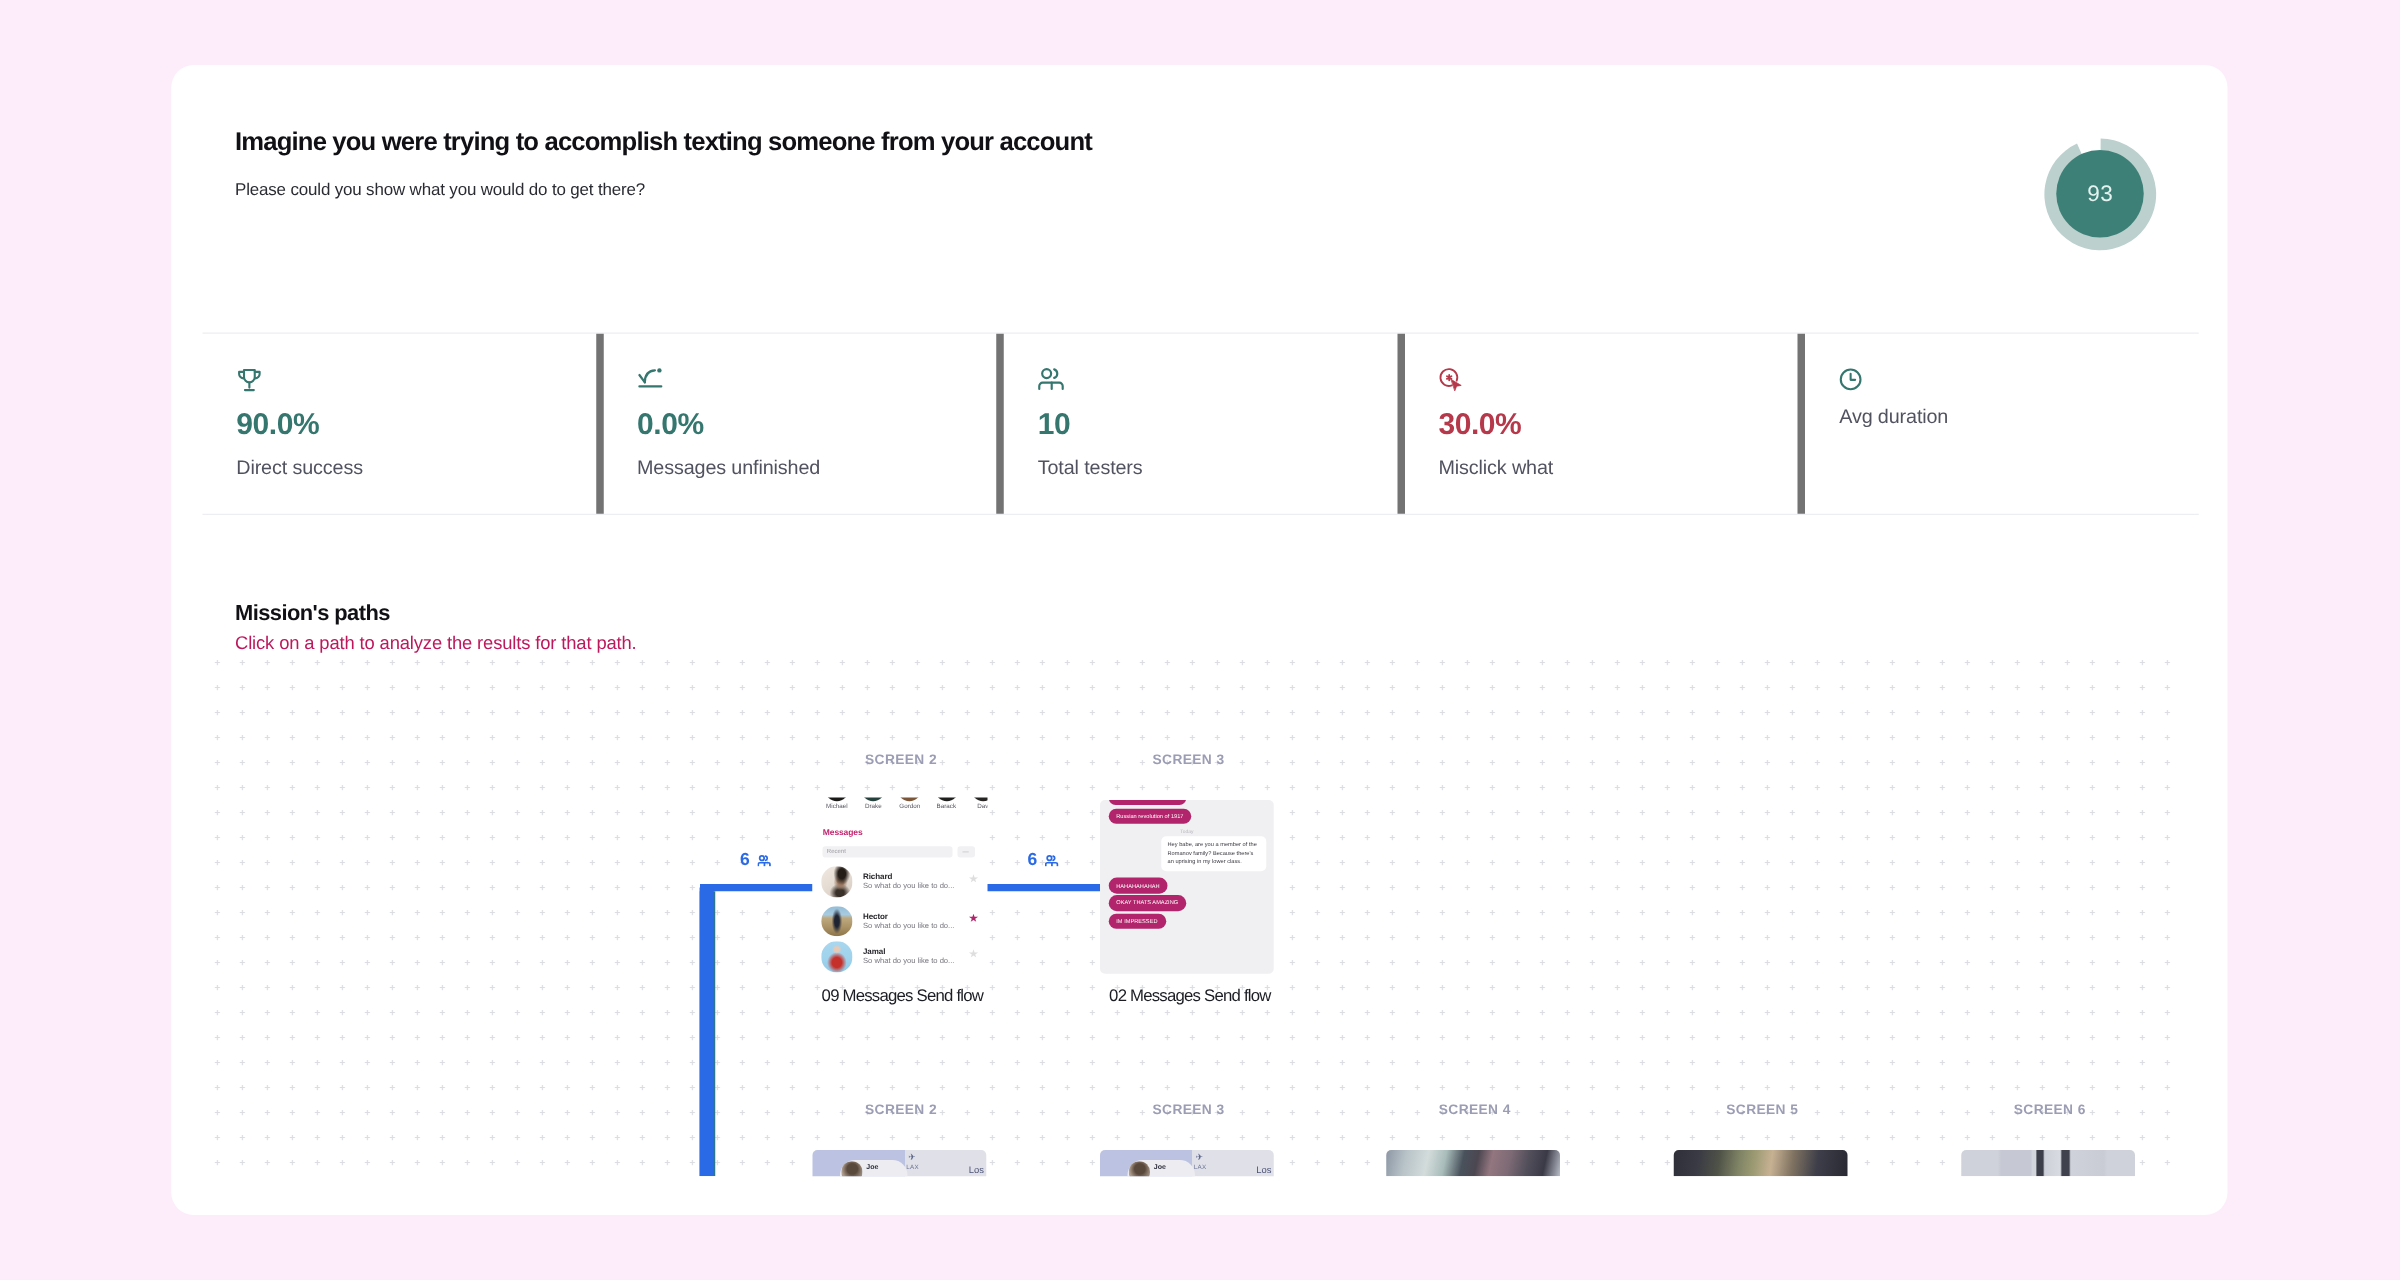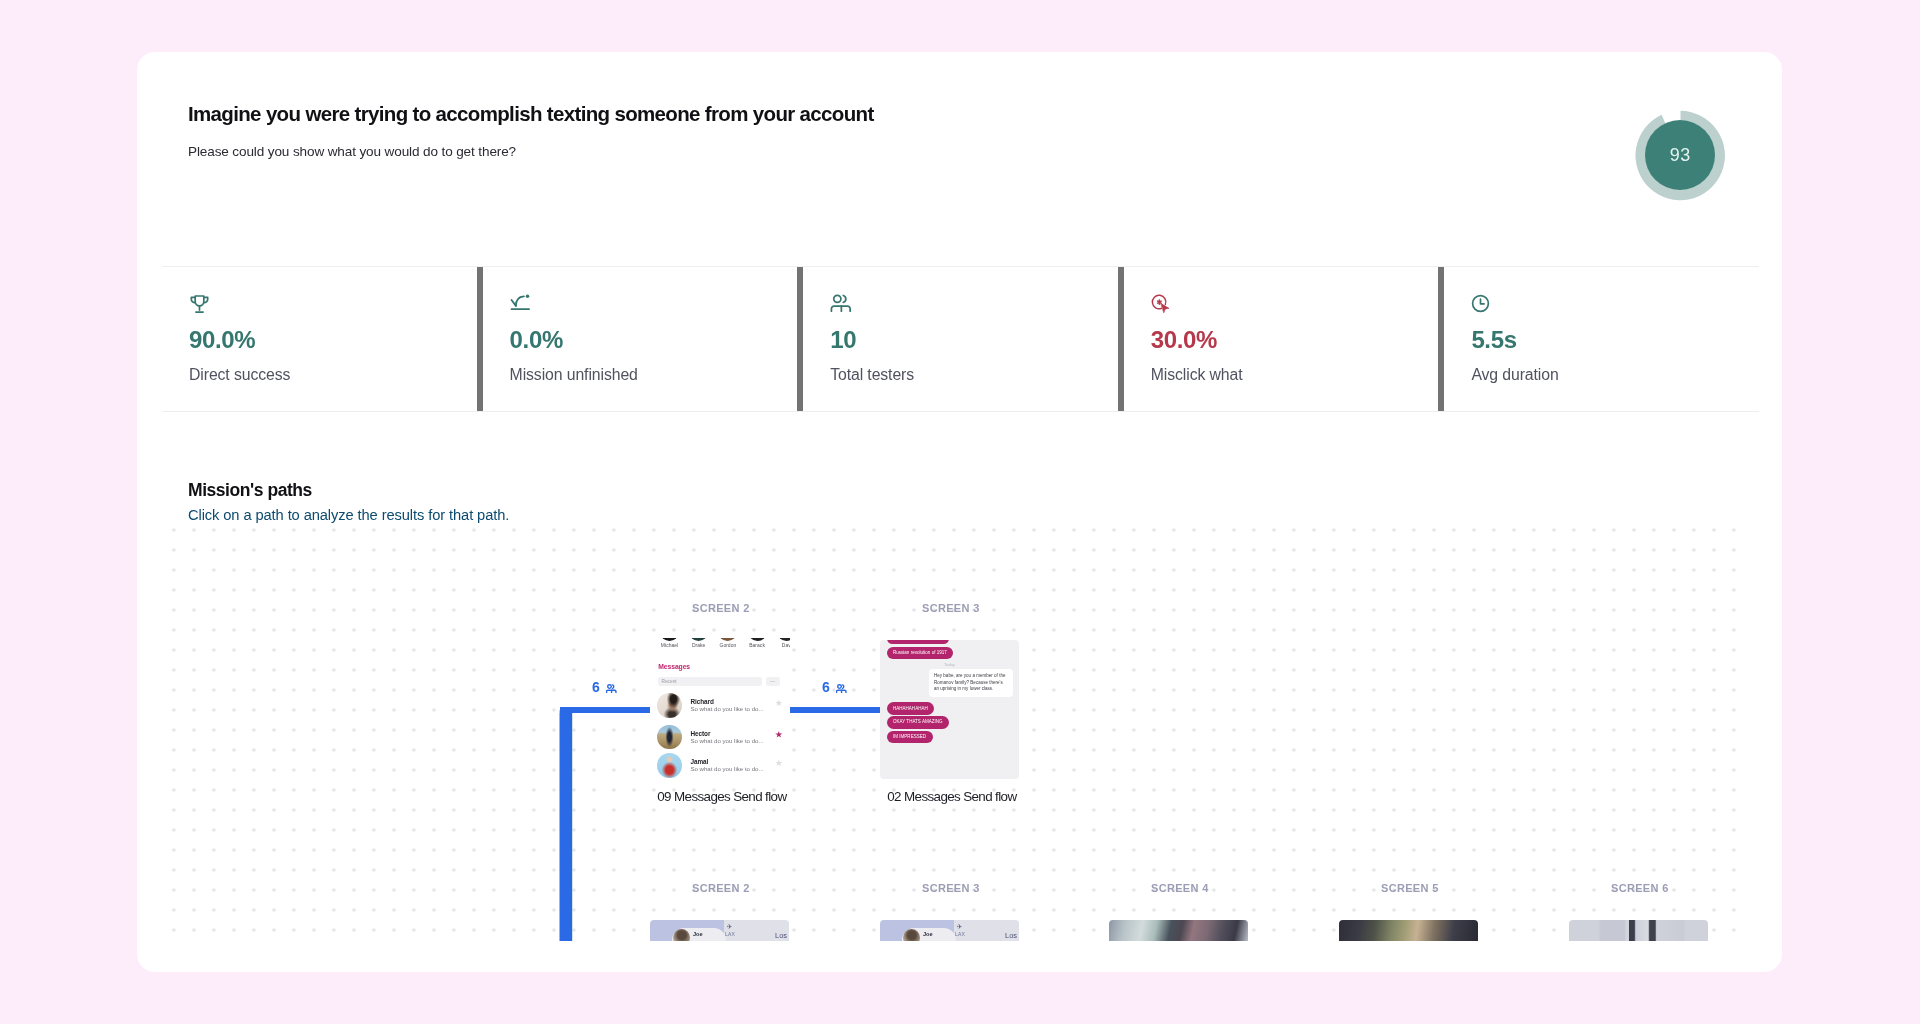--- a/index.html
+++ b/index.html
@@ -38,21 +38,21 @@
   .stat:first-child .pad { padding-left:27px; }
   .stat .ic { height:18px; }
   .stat .ic svg { display:block; }
   .stat .val { font-size:24px; font-weight:700; margin-top:14px; letter-spacing:-0.35px; color:#35766e; line-height:27px;}
   .stat .val.red { color:#b5394a; }
   .stat .lbl { font-size:15.8px; color:#50525f; margin-top:12px; letter-spacing:-0.1px; line-height:20px;}
 
   
   .paths-hd { position:absolute; left:51px; top:392px;margin-top:36px; }
   .paths-hd h2 { font-size:17.5px; font-weight:700; color:#111115; letter-spacing:-0.45px;}
-  .paths-hd .d { font-size:14.7px; color:#0c4a6e; margin-top:6px; letter-spacing:-0.1px;}
+  .paths-hd .d { font-size:14.7px; color:#be185d; margin-top:6px; letter-spacing:-0.1px;}
 
   
   .canvas { position:absolute; left:0px; top:401px; width:1645px; height:488px; overflow:hidden; }
   .canvas .grid, .canvas .edges { position:absolute; left:0; top:0; }
 
   
   .scr-label { position:absolute; font-size:11px; font-weight:700; color:#9b9db4;
                letter-spacing:0.32px; white-space:nowrap; }
   .node-label { position:absolute; font-size:13.4px; color:#1c1d24; white-space:nowrap; letter-spacing:-0.62px;}
 
@@ -200,21 +200,21 @@
         <div class="pad">
       <div class="ic">
         <svg width="21.5" height="18" viewBox="0 0 20 17" fill="none" stroke="#35766e" stroke-width="1.7" stroke-linecap="round" stroke-linejoin="round">
           <path d="M1.3 5.7 5.4 11.2"></path>
           <path d="M5.4 11.2C5.4 5.3 8.3 2.5 13 2.2"></path>
           <circle cx="16.4" cy="2.2" r="1.65" fill="#35766e" stroke="none"></circle>
           <path d="M1.3 14.3h16.5"></path>
         </svg>
       </div>
       <div class="val">0.0%</div>
-      <div class="lbl">Mission unfinished</div>
+      <div class="lbl">Messages unfinished</div>
     </div>
       </div>
 
     <div class="stat">
         <div class="pad">
       <div class="ic">
         <svg width="22.5" height="18.5" viewBox="0 0 19 16" fill="none" stroke="#35766e" stroke-width="1.5" stroke-linecap="round" stroke-linejoin="round">
           <circle cx="6.1" cy="4.2" r="3.1"></circle>
           <path d="M11.3 1.3a3.1 3.1 0 0 1 0 5.9"></path>
           <path d="M1 14.9v-2.1a2.3 2.3 0 0 1 2.3-2.3h11.6a2.3 2.3 0 0 1 2.3 2.3v2.1"></path>
@@ -241,21 +241,20 @@
       </div>
 
     <div class="stat">
         <div class="pad">
       <div class="ic">
         <svg width="19" height="19" viewBox="0 0 20 20" fill="none" stroke="#35766e" stroke-width="1.75" stroke-linecap="round" stroke-linejoin="round">
           <circle cx="10" cy="10" r="8.3"></circle>
           <path d="M10 5.3v5.1h3.8"></path>
         </svg>
       </div>
-      <div class="val">5.5s</div>
       <div class="lbl">Avg duration</div>
     </div>
       </div>
 
   </div>
 
   <div class="paths-hd">
     <h2>Mission's paths</h2>
     <div class="d">Click on a path to analyze the results for that path.</div>
   </div>

